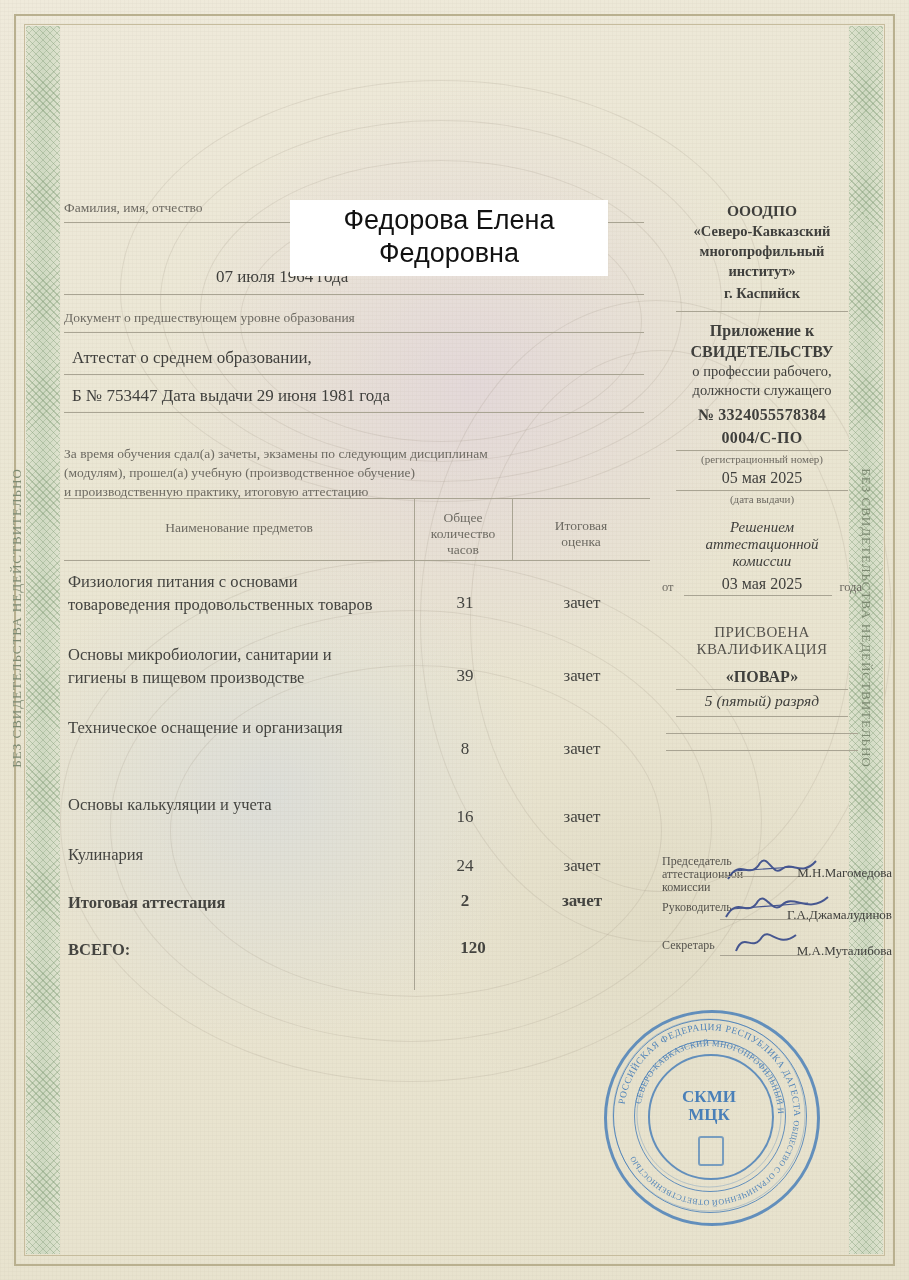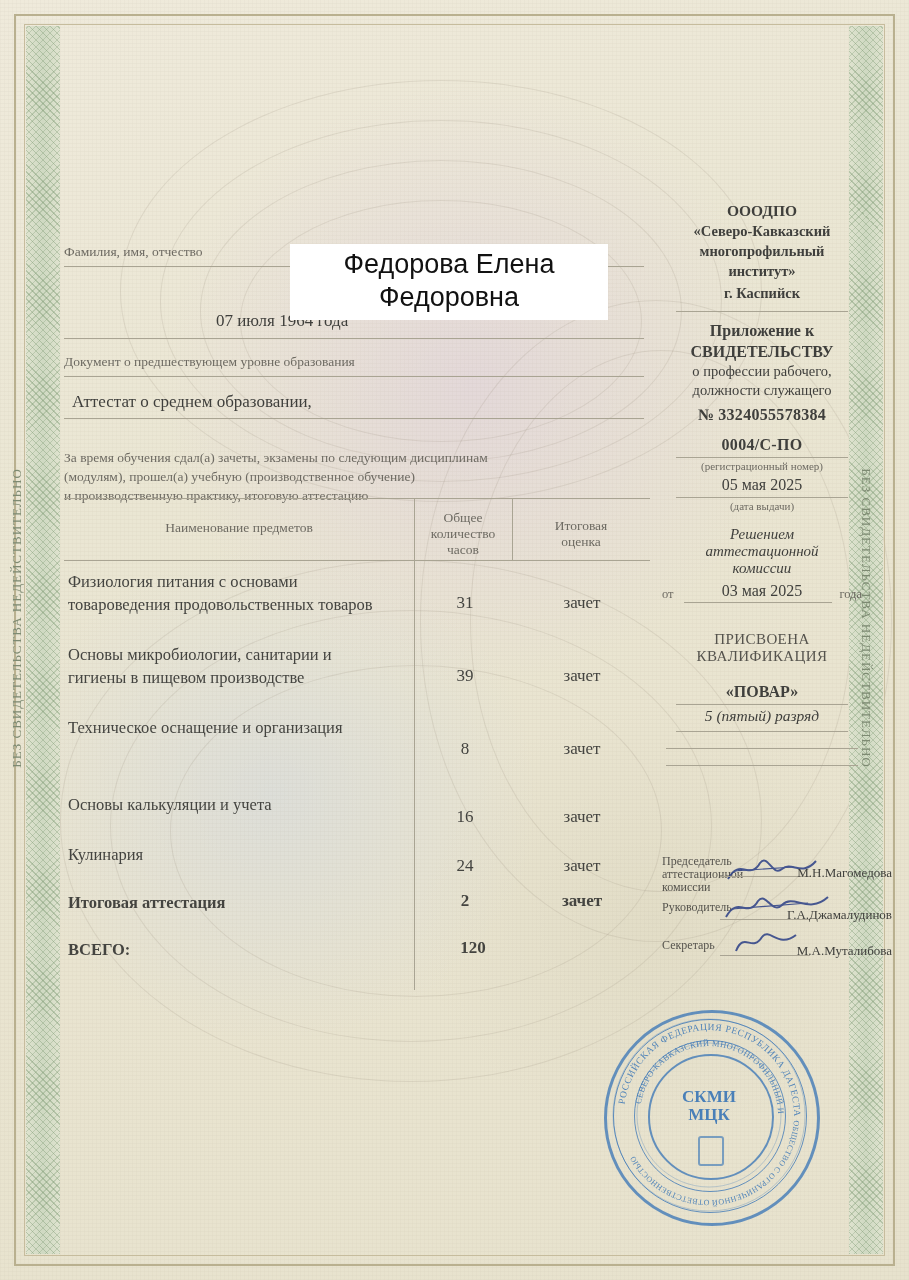--- a/index.html
+++ b/index.html
@@ -373,41 +373,45 @@
   <div class="frame-inner"></div>
 
   <div class="green-band left"></div>
   <div class="green-band right"></div>
 
   <div class="microtext left">БЕЗ СВИДЕТЕЛЬСТВА НЕДЕЙСТВИТЕЛЬНО</div>
   <div class="microtext right">БЕЗ СВИДЕТЕЛЬСТВА НЕДЕЙСТВИТЕЛЬНО</div>
 
   <div class="left-col">
 
-    <div class="field-row" style="height:46px;margin-top:44px;">
+    <div class="field-row" style="height:46px;">
       <div class="field-label">Фамилия, имя, отчество</div>
       <div class="line-under" style="top:22px;"></div>
       <div class="fio-box">Федорова Елена Федоровна</div>
     </div>
 
     <div class="field-row" style="height:36px;margin-top:24px;">
       <div class="handwrite" style="position:absolute;left:152px;top:-3px;">07 июля 1964 года</div>
       <div class="line-under" style="top:24px;"></div>
     </div>
 
     <div class="field-row" style="height:34px;">
       <div class="field-label">Документ о предшествующем уровне образования</div>
       <div class="line-under" style="top:22px;"></div>
     </div>
 
     <div class="field-row" style="height:34px;">
       <div class="handwrite" style="margin-left:8px;">Аттестат о среднем образовании,</div>
       <div class="line-under" style="top:26px;"></div>
     </div>
 
+    <div class="field-row" style="height:36px;">
+      <div class="handwrite" style="margin-left:8px;">Б № 753447   Дата выдачи 29 июня 1981 года</div>
+      <div class="line-under" style="top:26px;"></div>
+    </div>
 
     <div style="margin-top:22px;">
       <div class="field-label" style="line-height:19px;">За время обучения сдал(а) зачеты, экзамены по следующим дисциплинам</div>
       <div class="field-label" style="line-height:19px;">(модулям), прошел(а) учебную (производственное обучение)</div>
       <div class="field-label" style="line-height:19px;">и производственную практику, итоговую аттестацию</div>
     </div>
   </div>
 
   <div class="table">
 
@@ -503,41 +507,41 @@
     <div class="app-title" style="margin-top:8px;">Приложение к</div>
     <div class="app-title big">СВИДЕТЕЛЬСТВУ</div>
     <div class="app-sub">о профессии рабочего,</div>
     <div class="app-sub">должности служащего</div>
 
     <div style="margin-top:6px;">
       <span class="num-line">№</span>
       <span class="num-line">3324055578384</span>
     </div>
 
-    <div class="num-line" style="margin-top:12px;">0004/С-ПО</div>
+    <div class="num-line" style="margin-top:5px;">0004/С-ПО</div>
     <div class="r-rule"></div>
     <div class="tiny">(регистрационный номер)</div>
 
     <div style="font-size:16px;margin-top:4px;">05 мая 2025</div>
     <div class="r-rule"></div>
     <div class="tiny">(дата выдачи)</div>
 
     <div class="italic" style="margin-top:14px;font-size:15px;">Решением</div>
     <div class="italic" style="font-size:15px;">аттестационной</div>
     <div class="italic" style="font-size:15px;">комиссии</div>
 
     <div class="date-row">
       <span class="ot">от</span>
       <span class="val">03 мая 2025</span>
       <span class="goda">года</span>
       <span class="ln"></span>
     </div>
 
     <div class="qual-label" style="margin-top:26px;">ПРИСВОЕНА КВАЛИФИКАЦИЯ</div>
-    <div class="qual-value" style="margin-top:18px;">«ПОВАР»</div>
+    <div class="qual-value" style="margin-top:10px;">«ПОВАР»</div>
     <div class="r-rule"></div>
     <div class="rank" style="margin-top:2px;">5 (пятый) разряд</div>
     <div class="r-rule" style="margin-top:6px;"></div>
     <div class="blank-rule"></div>
     <div class="blank-rule"></div>
   </div>
 
   <div class="signatures">
 
     <div class="sig-row" style="height:40px;">

